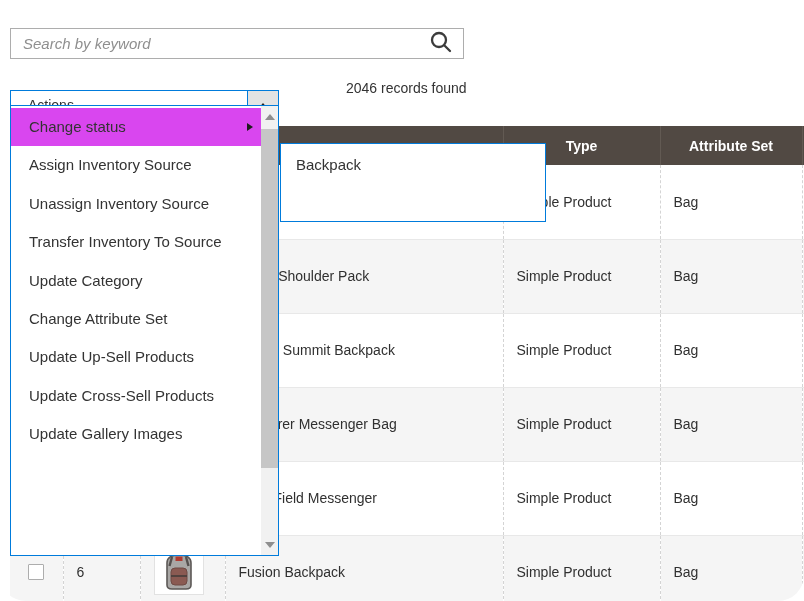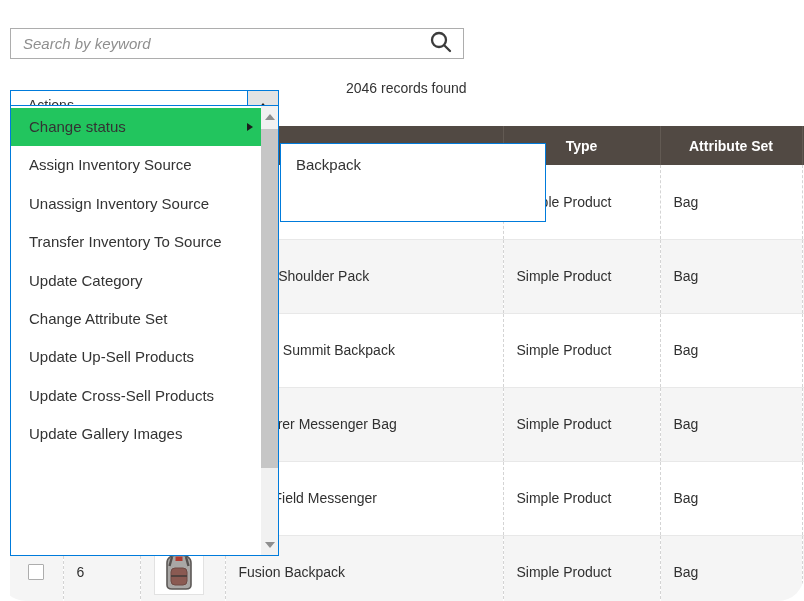--- a/index.html
+++ b/index.html
@@ -70,21 +70,21 @@
   
   .menu-panel {
     position:absolute; left:10px; top:105px; width:269px; height:451px;
     background:#fff; border:1px solid #007bdb; overflow:hidden; z-index:10;
   }
   .menu-items { position:absolute; left:0; top:2px; right:17px; }
   .menu-item {
     height:38.4px; line-height:38.4px; padding-left:18px; color:#333;
     white-space:nowrap; cursor:pointer; position:relative; font-size:15px;
   }
-  .menu-item.highlighted { background:#22c55e; }
+  .menu-item.highlighted { background:#d946ef; }
   .menu-item .sub-arrow { position:absolute; right:8px; top:15px; }
 
   .menu-scrollbar { position:absolute; right:0; top:0; width:17px; height:449px; background:#f1f1f1; }
   .sb-btn { position:absolute; left:0; width:17px; height:17px; display:flex; align-items:center; justify-content:center; cursor:pointer; }
   .sb-btn.up { top:2px; }
   .sb-btn.down { bottom:2px; }
   .sb-thumb { position:absolute; left:0; top:23px; width:17px; height:339px; background:#c6c6c6; cursor:grab; }
 
   
   .submenu-panel {

